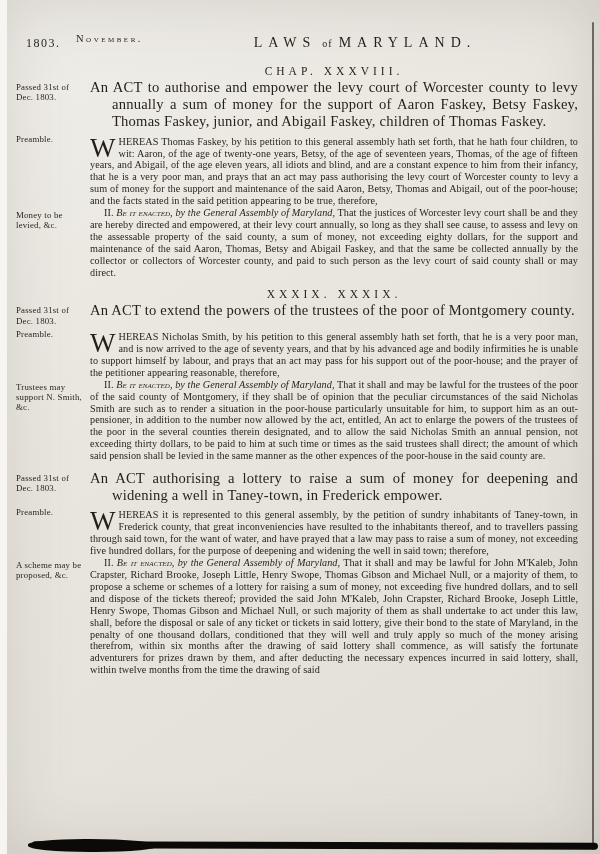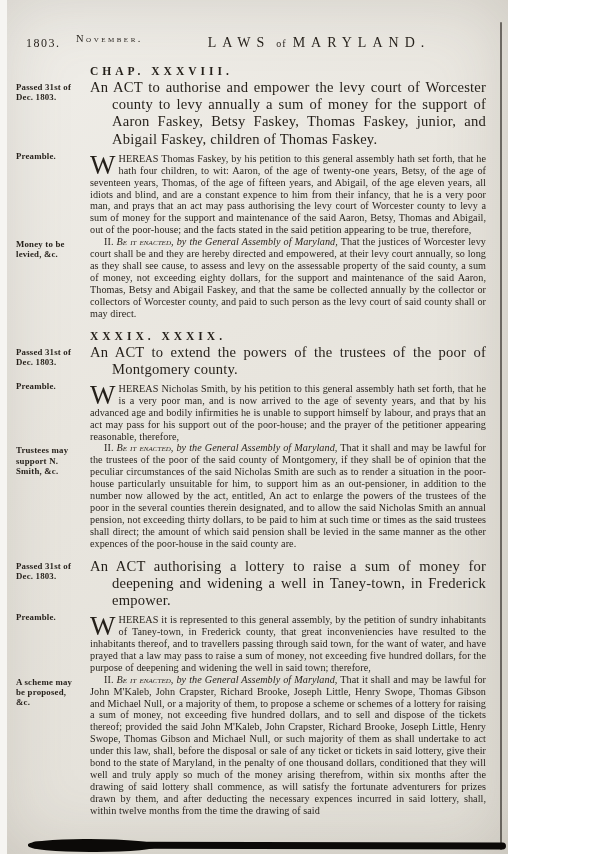--- a/index.html
+++ b/index.html
@@ -1,40 +1,40 @@
 <!DOCTYPE html>
 <html style="--paper: #e9e6df; --ink: #241f19; --edge: #0c0a08;"><head>
 <meta charset="utf-8">
 <style>
   * { margin:0; padding:0; box-sizing:border-box; }
   html,body { background:#ffffff; }
   body { font-family:"Liberation Serif","DejaVu Serif",serif; }
 
   .page {
-    position:relative; width:508px; height:854px; overflow:hidden;
+    position:relative; width:600px; height:854px; overflow:hidden;
     background:linear-gradient(145deg,#f0eee9 0%, var(--paper,#e9e6df) 40%, #e1ded6 100%);
     color:var(--ink,#241f19);
     box-shadow:inset 0 0 70px rgba(105,95,80,.22);
   }
   .content { position:absolute; top:33px; left:0; right:0; }
 
   .page-header { position:relative; height:22px; margin-bottom:4px; }
   .hdr-year  { position:absolute; left:26px; top:3px; font-size:12px; letter-spacing:1.5px; }
   .hdr-month { position:absolute; left:76px; top:0; font-size:10.5px; font-variant:small-caps; letter-spacing:2.5px; }
   .hdr-title { position:absolute; left:170px; right:40px; top:0; text-align:center; white-space:nowrap; }
   .hdr-laws, .hdr-md { font-size:14px; letter-spacing:6px; }
   .hdr-of { font-size:10px; letter-spacing:1px; margin:0 2px; }
 
   .row { display:flex; padding-right:22px; }
-  .gutter { flex:0 0 90px; padding:3px 8px 0 16px;font-weight:bold; }
+  .gutter { flex:0 0 90px; padding:3px 8px 0 16px; }
   .main { flex:1; min-width:0; }
   .margin-note { font-size:8.8px; line-height:10.3px; letter-spacing:.2px; }
 
   .chapter { margin-top:5px; }
-  .chap-head { font-size:11.5px; font-weight:bold; letter-spacing:4px; text-align:left; margin:5px 0 2px; }
+  .chap-head { font-size:11.5px; font-weight:normal; letter-spacing:4px; text-align:center; margin:5px 0 2px; }
   .act-title { font-size:14.6px; line-height:17.2px; font-weight:normal; text-align:justify;
                padding-left:22px; text-indent:-22px; letter-spacing:.2px; }
   .body-par { font-size:10.2px; line-height:11.9px; text-align:justify; letter-spacing:.05px; }
   .preamble-par { margin-top:5px; }
   .enacted-par { text-indent:14px; }
   .dropcap { float:left; font-size:27px; line-height:21px; padding:2px 3px 0 0; }
   .enact-sc { font-variant:small-caps; font-style:italic; }
   .enact-phrase { font-style:italic; }
 
   .edge-left { position:absolute; left:0; top:0; bottom:0; width:7px; background:#f6f5f2; }

